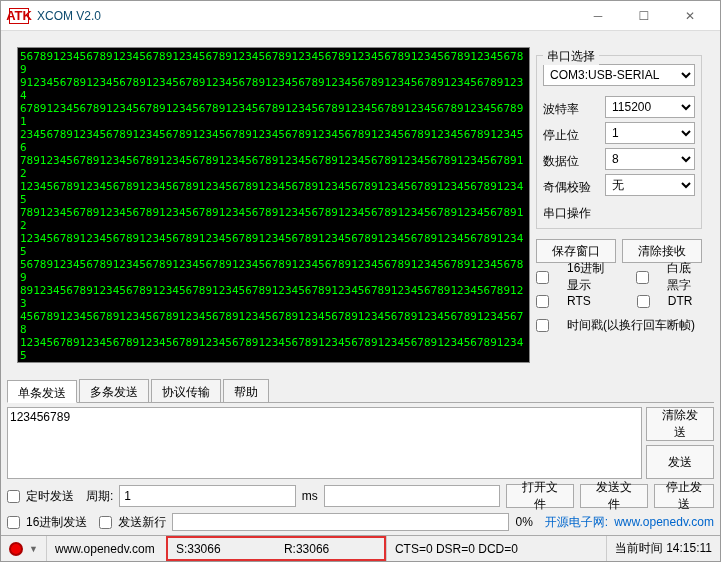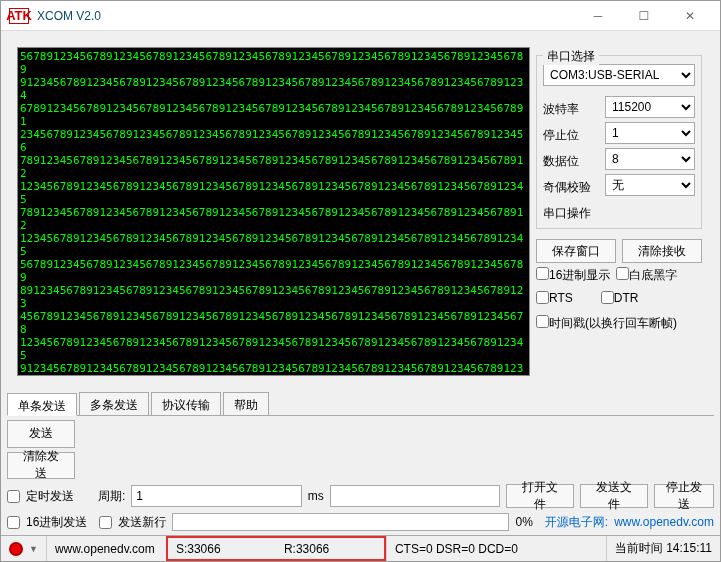--- a/index.html
+++ b/index.html
@@ -14,21 +14,21 @@
 .main{flex:1;display:flex;flex-direction:column;gap:4px;min-width:0}
 .terminal{flex:1;background:#000;color:#0f0;font-family:"Consolas",monospace;font-size:11px;line-height:13px;padding:2px;overflow:hidden;word-break:break-all;border:1px solid #888}
 .side{width:170px;display:flex;flex-direction:column;gap:4px;padding:2px}
 .field-row{display:flex;align-items:flex-end;gap:6px;height:26px}
 .field-label{width:56px}
 .field-input{flex:1;height:22px;border:1px solid #aaa;background:#fff;padding:0 4px}
 select.field-input{padding:0 2px}
 .btn{height:24px;background:#f8f8f8;border:1px solid #aaa;padding:0 10px;cursor:pointer;display:flex;align-items:center;justify-content:center}
 .btn-row{display:flex;gap:6px}
 .btn-row .btn{flex:1}
-.chk-row{display:flex;gap:0;height:20px}
+.chk-row{display:flex;align-items:center;gap:18px;height:20px}
 .chk{width:13px;height:13px}
 .tabs{display:flex;border-bottom:1px solid #aaa;height:24px}
 .tab{padding:4px 10px;border:1px solid #aaa;border-bottom:none;background:#f4f4f4;margin-right:2px;cursor:pointer}
 .tab.active{background:#fff;border-bottom:1px solid #fff;position:relative;top:1px}
 .send-area{display:flex;gap:4px}
 .txt{flex:1;height:72px;border:1px solid #aaa;padding:2px;resize:none;font-family:inherit}
 .send-btns{width:68px;display:flex;flex-direction:column;gap:4px}
 .send-btns .btn{flex:1}
 .bottom-row{display:flex;align-items:center;gap:6px;height:26px}
 .statusbar{height:26px;border-top:1px solid #aaa;display:flex;align-items:center}
@@ -134,30 +134,31 @@
 
   <div style="padding:0 6px">
     <div class="tabs">
       <div class="tab active">单条发送</div>
       <div class="tab">多条发送</div>
       <div class="tab">协议传输</div>
       <div class="tab">帮助</div>
     </div>
 
     <div class="send-area" style="margin-top:4px">
+      <textarea class="txt" style="">123456789</textarea>
       <div class="send-btns">
+        <button class="btn">清除发送</button>
         <button class="btn">发送</button>
-        <button class="btn">清除发送</button>
       </div>
     </div>
 
     <div class="bottom-row" style="margin-top:4px">
       <input type="checkbox" class="chk" style="">
       <span>定时发送</span>
-      <span style="margin-left:18px">周期:</span>
+      <span style="margin-left:6px">周期:</span>
       <input class="field-input" style="width: 70px;" value="1">
       <span>ms</span>
       <input class="field-input" style="flex: 1 1 0%;">
       <button class="btn" style="width:68px">打开文件</button>
       <button class="btn" style="width:68px">发送文件</button>
       <button class="btn" style="width:60px">停止发送</button>
     </div>
 
     <div class="bottom-row">
       <input type="checkbox" class="chk" style="">

